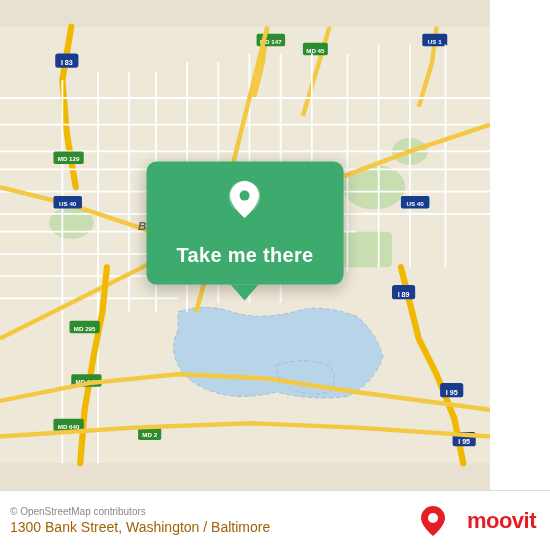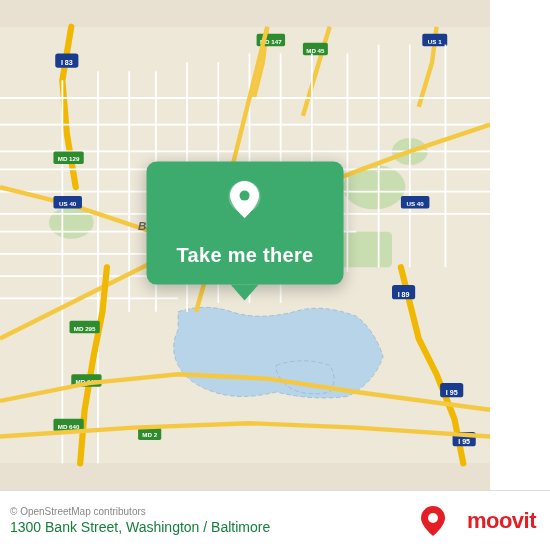--- a/index.html
+++ b/index.html
@@ -95,21 +95,21 @@
       gap: 2px;
     }
 
     #copyright-text {
       font-size: 10px;
       color: #888;
     }
 
     #address-text {
       font-size: 14px;
-      color: #15803d;
+      color: #a16207;
       font-weight: 500;
     }
 
     #moovit-logo {
       display: flex;
       align-items: center;
       gap: 20px;
     }
 
     #moovit-pin {

